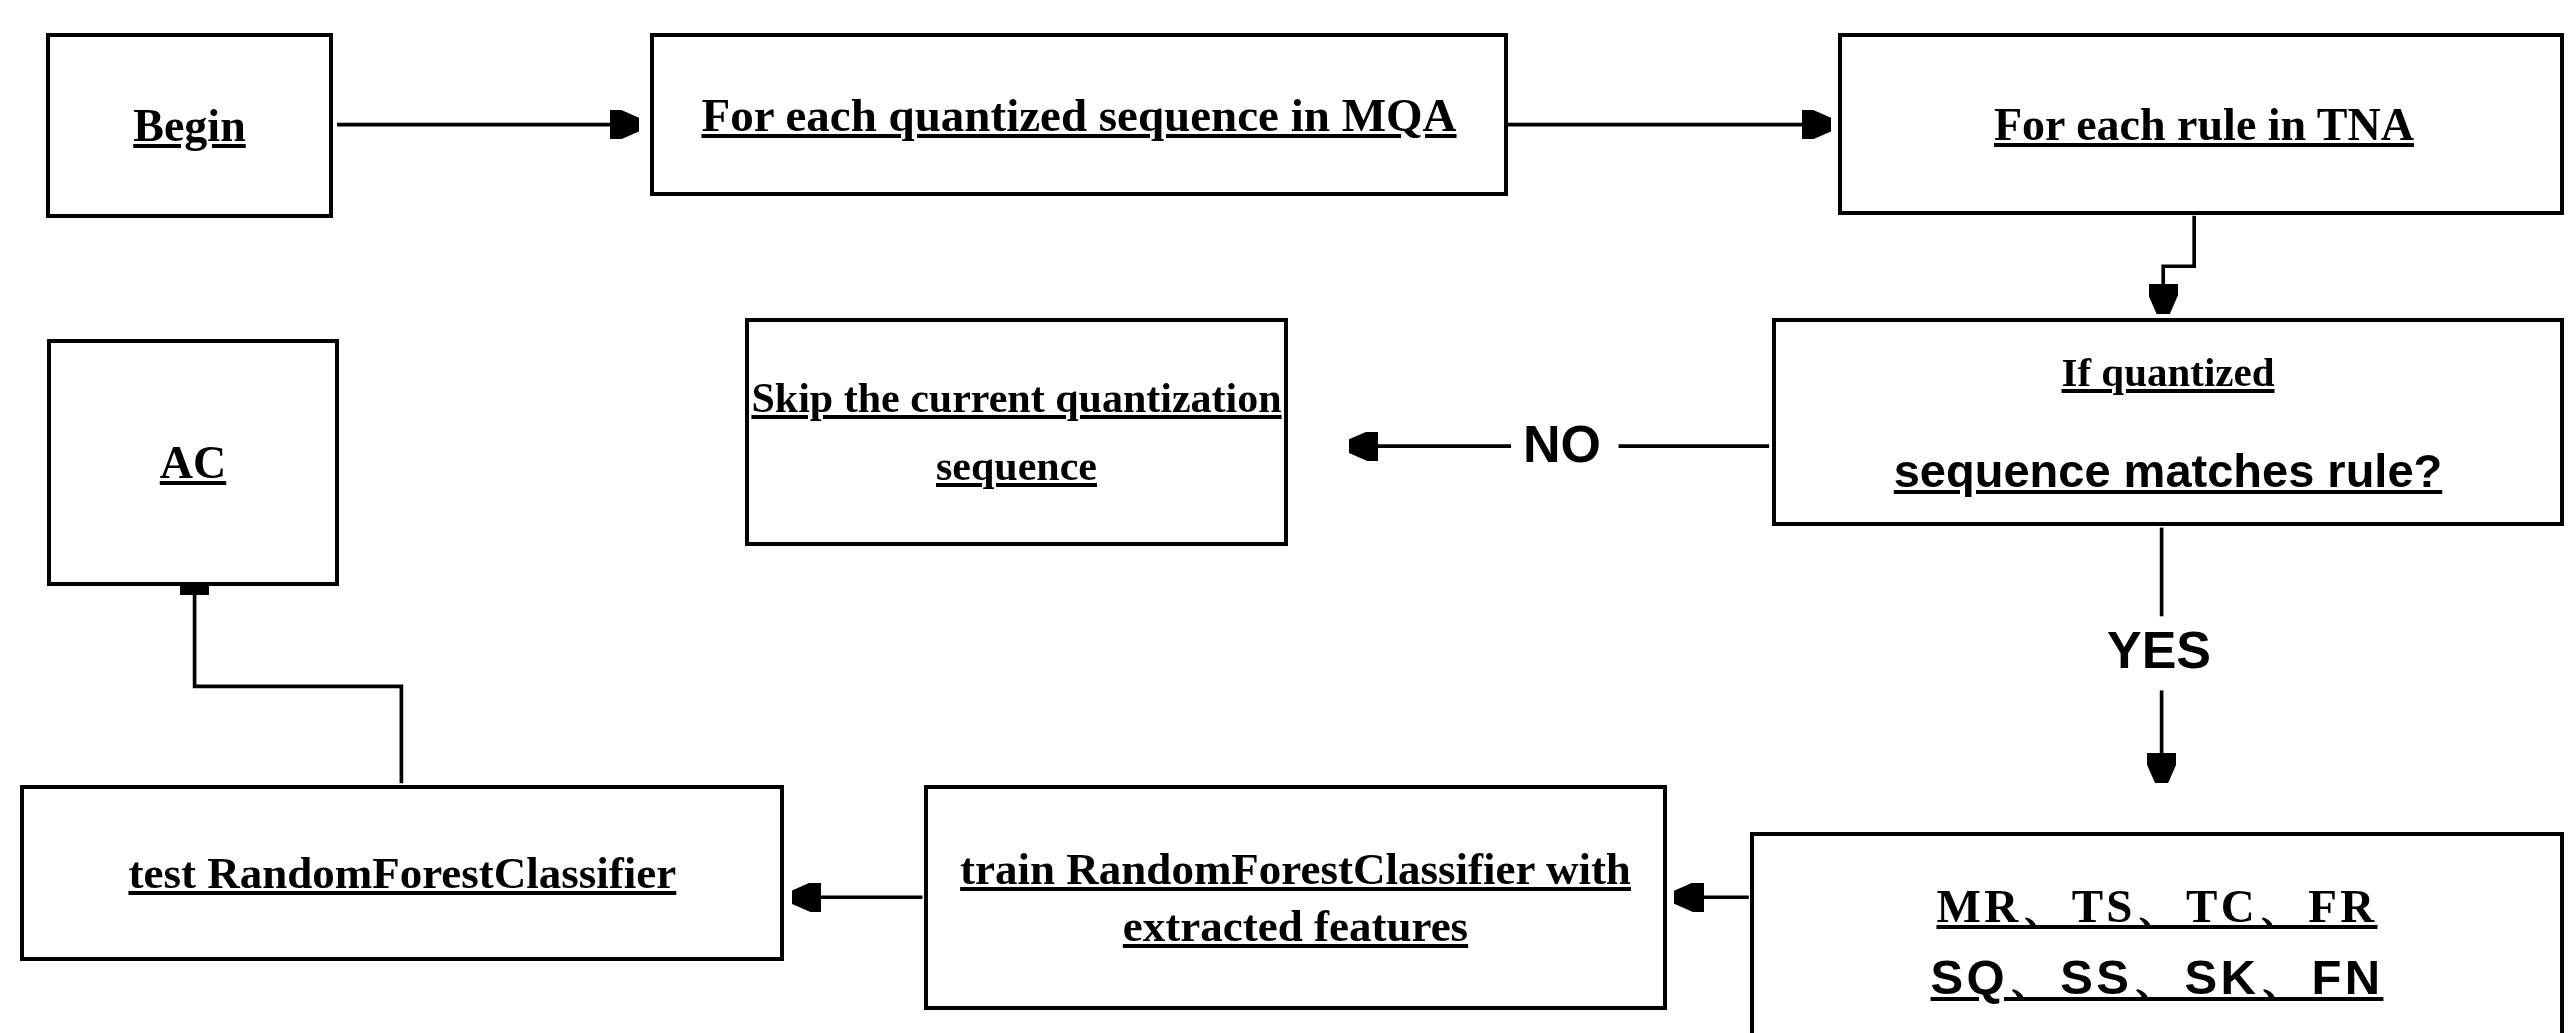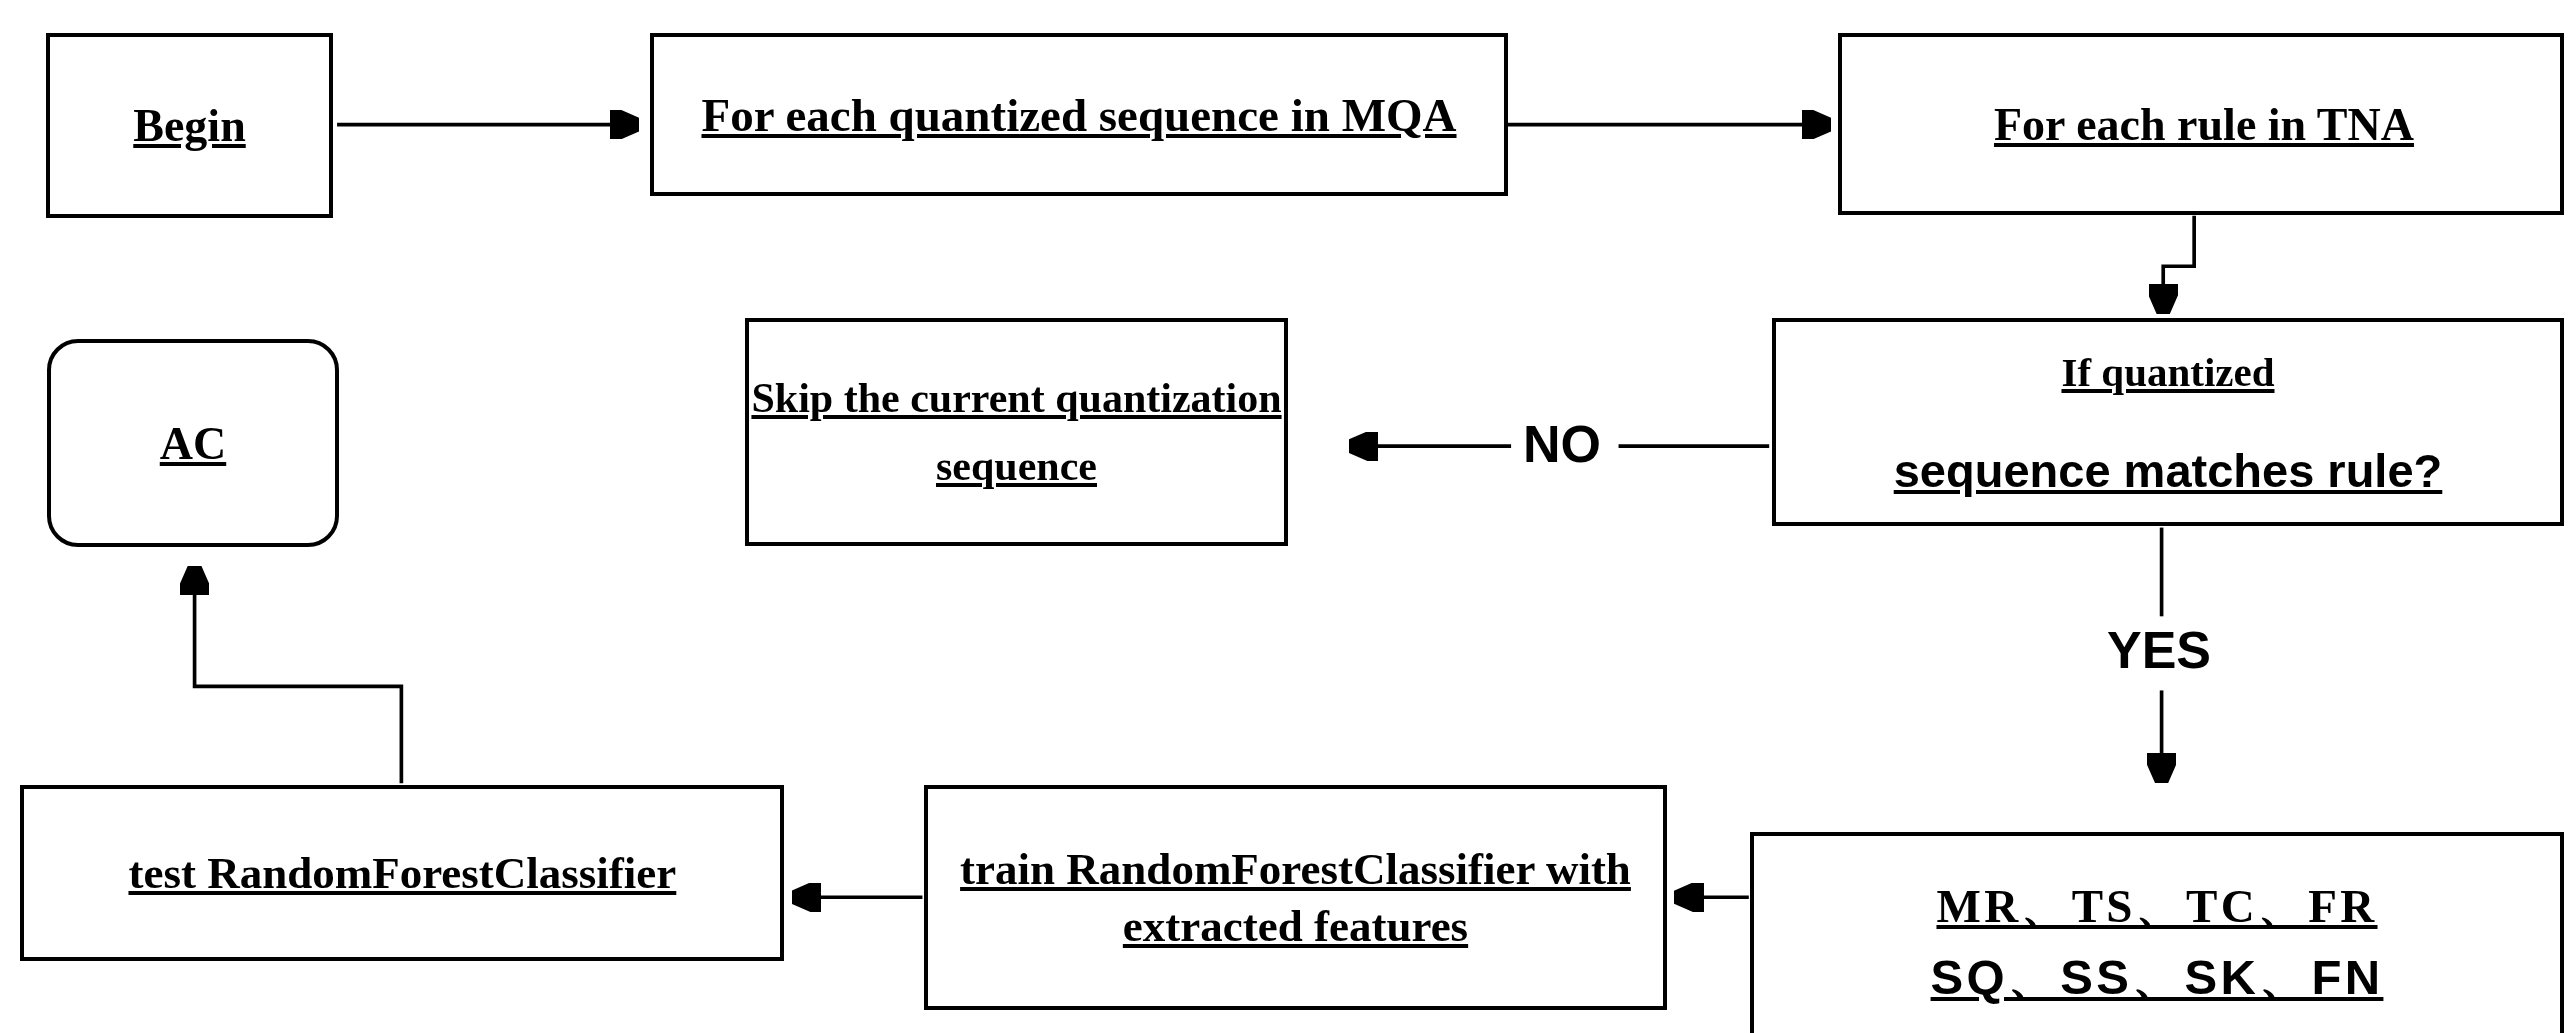--- a/index.html
+++ b/index.html
@@ -55,21 +55,21 @@
   .n-tna      { left: 1838px; top: 33px;  width: 726px;  height: 182px; font-size: 46px; padding-left: 6px; }
   .n-skip     { left: 745px;  top: 318px; width: 543px;  height: 228px; font-size: 42px; line-height: 68px; }
   .n-decision { left: 1772px; top: 318px; width: 792px;  height: 208px; gap: 32px; }
   .n-decision .line1 { font-size: 41px; line-height: 65px; }
   .n-decision .line2 { font-size: 47px; line-height: 68px; }
   .n-features { left: 1750px; top: 788px; width: 814px; height: 220px; margin-top: 44px; }
   .n-features .line1 { font-size: 47px; line-height: 70px; letter-spacing: 3.3px; }
   .n-features .line2 { font-size: 49px; line-height: 72px; letter-spacing: 3.3px; }
   .n-train    { left: 924px; top: 785px; width: 743px;  height: 225px; font-size: 45px; line-height: 57px; }
   .n-test     { left: 20.4px;   top: 785px; width: 764px;  height: 176px; font-size: 45px; }
-  .n-ac       { left: 47px;   top: 339px; width: 292px;  height: 208px; font-size: 46px; border-radius: 31px; }
+  .n-ac       { left: 47px;   top: 339px; width: 292px;  height: 247px; font-size: 46px; }
   
   .edge-label {
     position: absolute;
     transform: translate(-50%, -52%);
     font-family: "Liberation Sans", "DejaVu Sans", sans-serif;
     font-weight: bold;
     font-size: 52px;
     background: #ffffff;
     padding: 0 4.9px;
     white-space: nowrap;

